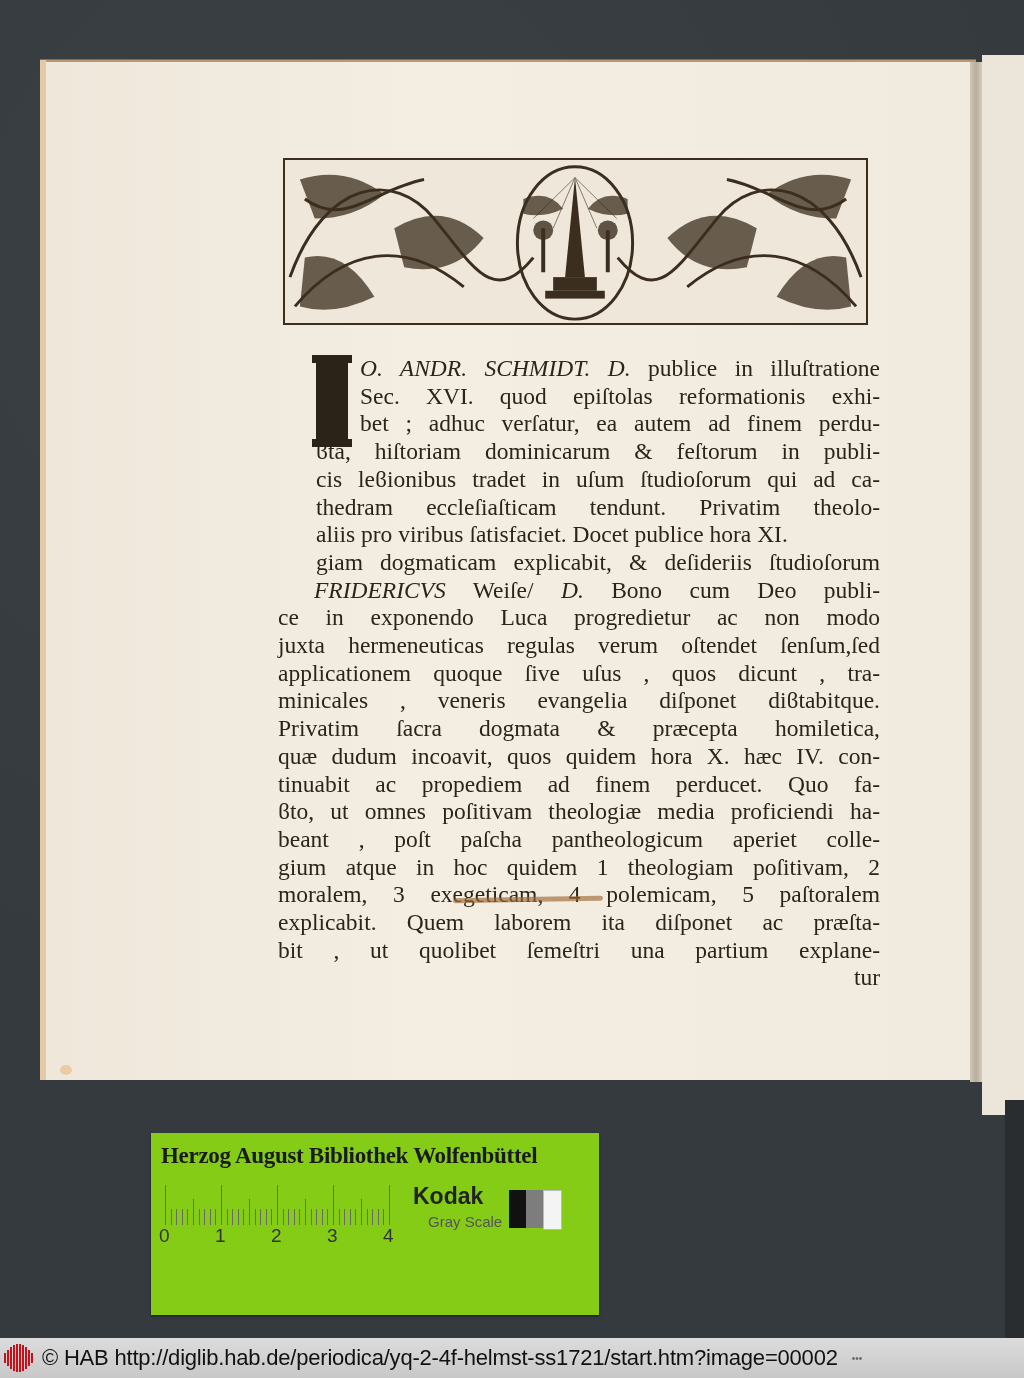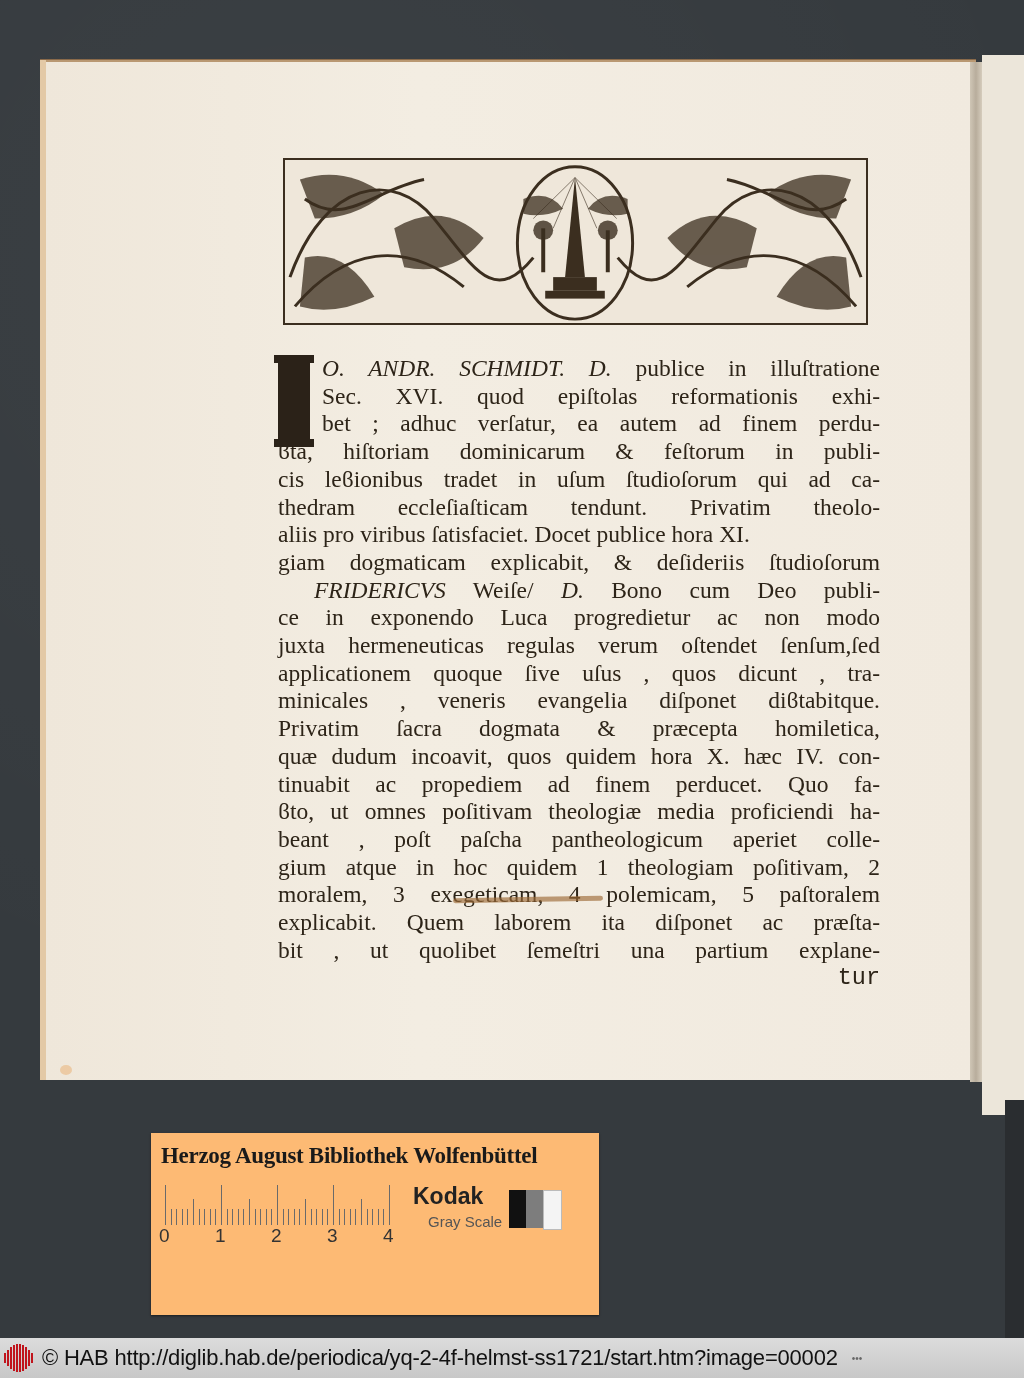--- a/index.html
+++ b/index.html
@@ -50,43 +50,43 @@
   }
   .title {
     font-size:42px; letter-spacing:1.5px; line-height:44px; margin:0;
     white-space:nowrap; color:#2c2216;
   }
   .body-line {
     font-size:23.5px; line-height:27.7px; white-space:nowrap;
     text-align:justify; text-align-last:justify; display:block;
   }
   .body-line.last { text-align-last:left; }
-  .body-line.right { text-align-last:right;font-family:Liberation Mono, monospace; }
+  .body-line.right { text-align-last:right; }
   .indent1 { padding-left:44px; }
   .indent-para { padding-left:36px; }
-  .dropcap-wrap { position:relative; }
+  .dropcap-wrap { position:relative;margin-left:38px; }
   .dropcap {
     position:absolute; left:0; top:2px; width:32px; height:88px;
     background:#2b2218; border-radius:2px;
   }
   .dropcap::before, .dropcap::after {
     content:""; position:absolute; left:-4px; width:40px; height:8px; background:#2b2218;
   }
   .dropcap::before { top:-2px; }
   .dropcap::after { bottom:-2px; }
   em { font-style:italic; }
   .underline-stain {
     position:absolute; left:453px; top:897px; width:150px; height:5px;
     background:#9c6a36; border-radius:3px; opacity:0.65; transform:rotate(-1deg);
   }
   
   .tag {
     position:absolute; left:151px; top:1133px; width:448px; height:221px;
     max-height:182px;
-    background:#fdba74; box-shadow:0 1px 2px rgba(0,0,0,0.5);
+    background:#84cc16; box-shadow:0 1px 2px rgba(0,0,0,0.5);
   }
   .tag-title {
     position:absolute; left:10px; top:10px; font-size:23px; font-weight:bold;
     color:#1a1a1a; letter-spacing:-0.3px; white-space:nowrap;
     font-family:"Liberation Serif", serif;
   }
   .ruler {
     position:absolute; left:14px; top:52px; width:236px; height:40px;
   }
   .ruler .tick { position:absolute; bottom:0; width:1px; background:#6a6a6a; }

